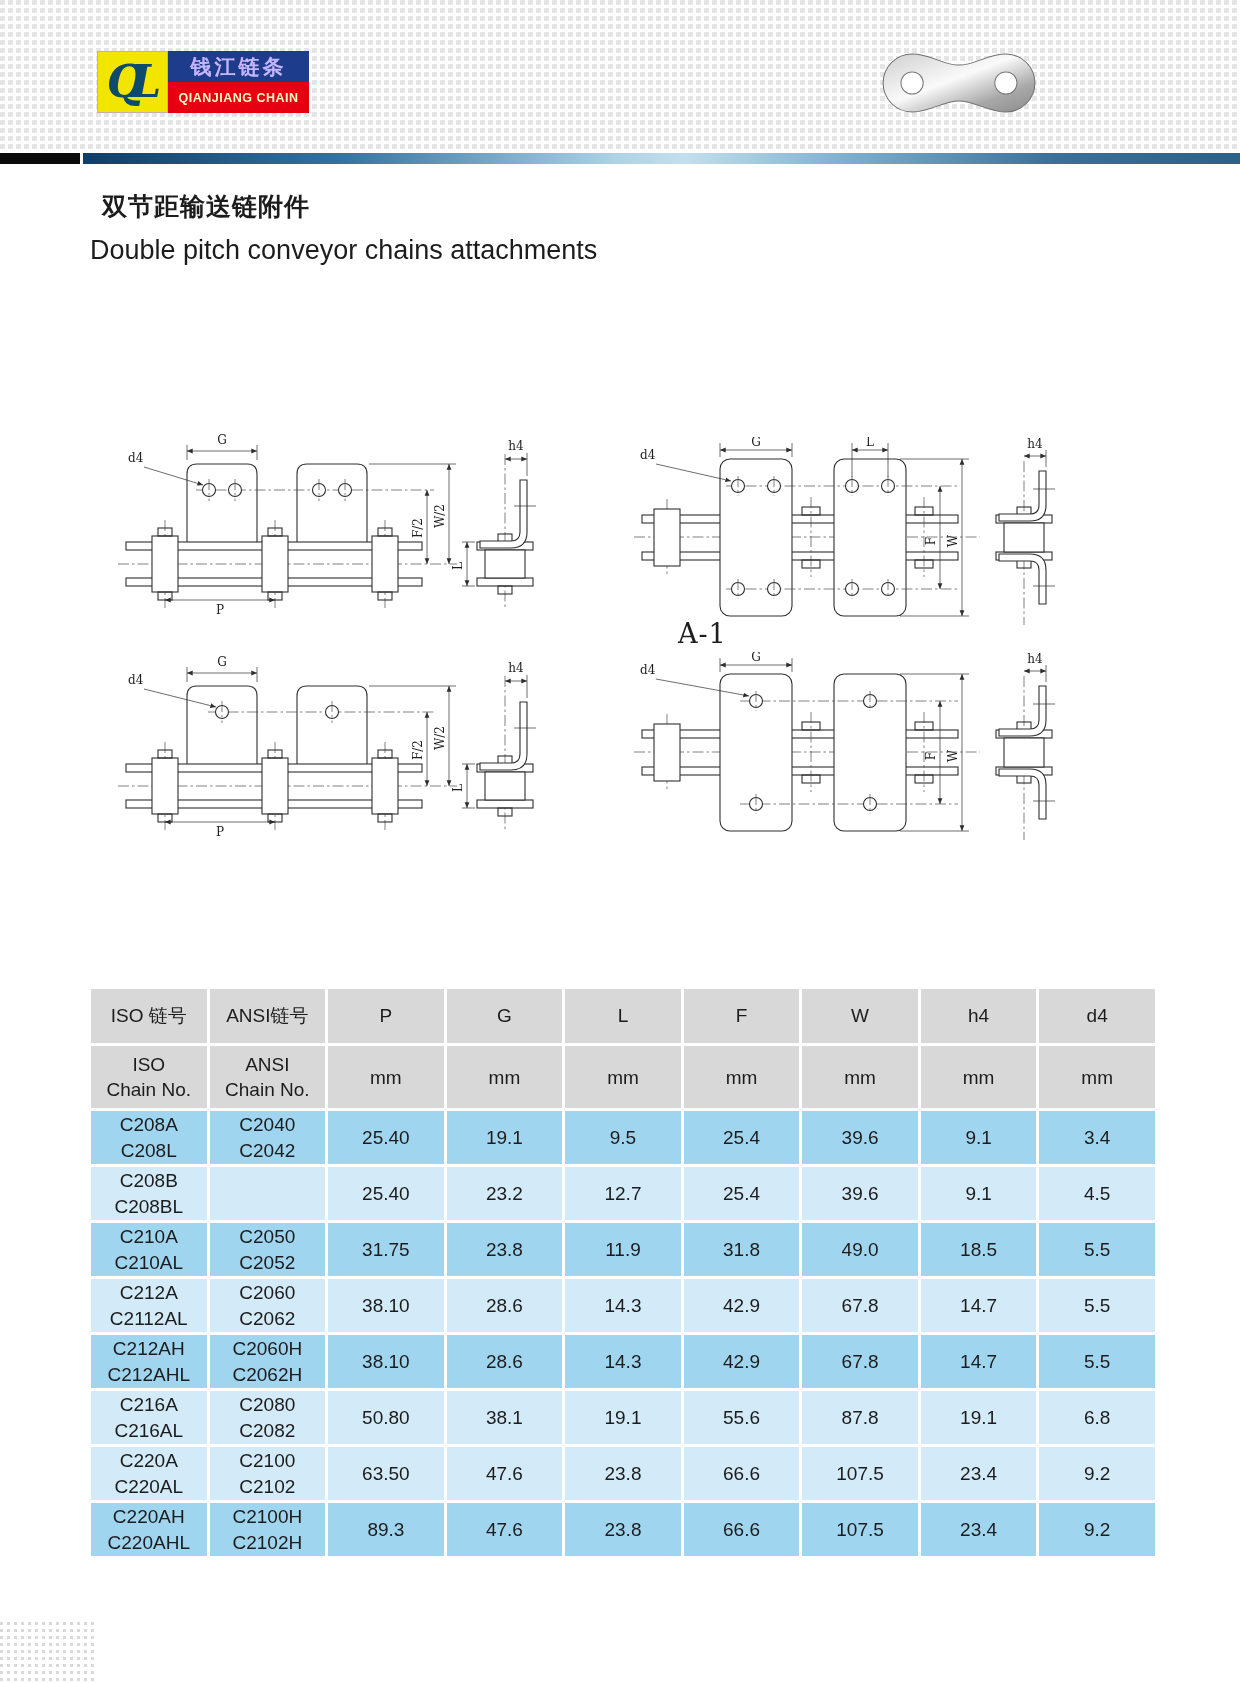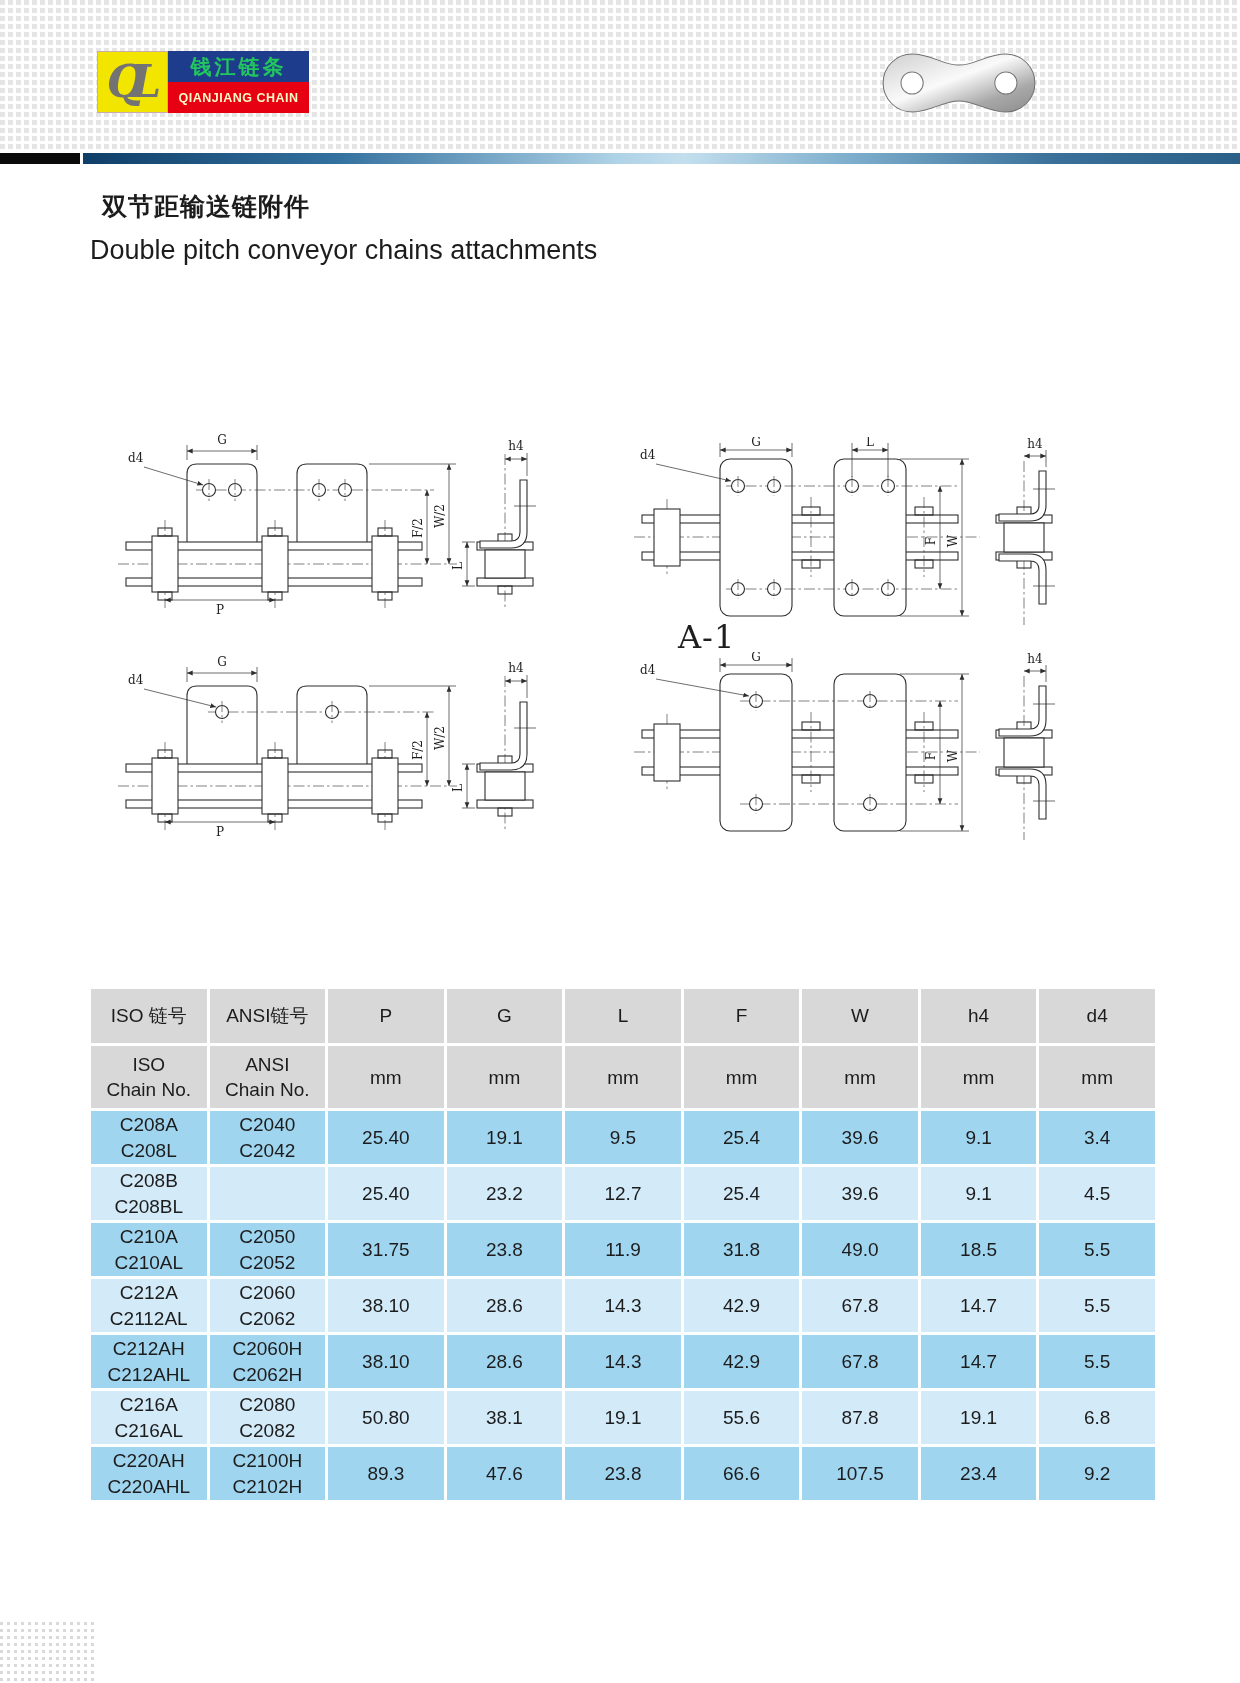--- a/index.html
+++ b/index.html
@@ -8,23 +8,23 @@
   
   .header{position:absolute;left:0;top:0;width:1240px;height:150px;
     background-image:
       repeating-linear-gradient(to right, transparent 0 5px, #ffffff 5px 8px),
       repeating-linear-gradient(to bottom, #e5e5e5 0 5px, #ffffff 5px 8px);}
   
   .logo{position:absolute;left:97px;top:51px;display:flex;}
   .logo-yellow{width:71px;height:62px;background:#f2e500;border:1px solid #caa;box-sizing:border-box;
     display:flex;align-items:center;justify-content:center;}
   .monogram{font-family:"DejaVu Serif",serif;font-style:italic;font-weight:bold;font-size:44px;
-    color:#737373;letter-spacing:-15px;padding-right:12px;line-height:60px;}
+    color:#0c4a6e;letter-spacing:-15px;padding-right:12px;line-height:60px;}
   .logo-text{width:141px;height:62px;display:flex;flex-direction:column;}
-  .logo-cn{height:31px;background:#1e3c8c;color:#22c55e;font-size:21px;font-weight:bold;
+  .logo-cn{height:31px;background:#1e3c8c;color:#c4b5fd;font-size:21px;font-weight:bold;
     display:flex;align-items:center;justify-content:center;letter-spacing:3px;}
   .logo-en{height:31px;background:#e60012;color:#fef9c3;font-size:12.5px;font-weight:bold;
     display:flex;align-items:center;justify-content:center;letter-spacing:0.5px;}
   .chain-plate{position:absolute;left:878px;top:42px;}
   
   .sep-black{position:absolute;left:0;top:153px;width:80px;height:11px;background:#0a0a0a;}
   .sep-blue{position:absolute;left:83px;top:153px;width:1157px;height:11px;
     background:linear-gradient(90deg,#0f3e68 0%,#34719f 22%,#aed2e6 46%,#c3dfee 52%,#7fafcd 66%,#3a7099 84%,#2b6088 100%);}
   
   .title-block{position:absolute;left:90px;top:178px;}
@@ -32,21 +32,21 @@
   .title-en{margin:7px 0 0 0;font-size:27px;font-weight:400;}
   
   .drw{position:absolute;}
   .tl{stroke:#2e2e2e;stroke-width:1.1;fill:none;}
   .fw{fill:#fff;}
   .dl{stroke:#2e2e2e;stroke-width:0.7;fill:none;}
   .cl{stroke:#4a4a4a;stroke-width:0.7;fill:none;stroke-dasharray:11 3 2.5 3;}
   .dt{font-family:"DejaVu Serif",serif;font-size:12px;fill:#1e1e1e;}
   .mid{text-anchor:middle;}
   .fig-label{position:absolute;left:678px;top:618px;font-family:"DejaVu Serif",serif;
-    font-size:32px;color:#1e1e1e;letter-spacing:1px;}
+    font-size:27px;color:#1e1e1e;letter-spacing:1px;}
   
   .spec-table{position:absolute;left:88px;top:986px;width:1070px;border-collapse:separate;
     border-spacing:3px;table-layout:fixed;}
   .spec-table td,.spec-table th{text-align:center;vertical-align:middle;font-weight:400;
     font-size:19px;padding:0;}
   .hgray{background:#d8d8d8;}
   .rdark{background:#a0d5f0;}
   .rlight{background:#d3eaf8;}
   .h1row th{height:54px;}
   .h2row th{height:62px;line-height:25px;}
@@ -477,20 +477,37 @@
           </td>
       <td class="rlight">50.80</td>
       <td class="rlight">38.1</td>
       <td class="rlight">19.1</td>
       <td class="rlight">55.6</td>
       <td class="rlight">87.8</td>
       <td class="rlight">19.1</td>
       <td class="rlight">6.8</td>
     </tr>
     <tr class="drow">
+      <td class="rlight">
+            <div>C220A</div>
+            <div>C220AL</div>
+          </td>
+      <td class="rlight">
+            <div>C2100</div>
+            <div>C2102</div>
+          </td>
+      <td class="rlight">63.50</td>
+      <td class="rlight">47.6</td>
+      <td class="rlight">23.8</td>
+      <td class="rlight">66.6</td>
+      <td class="rlight">107.5</td>
+      <td class="rlight">23.4</td>
+      <td class="rlight">9.2</td>
+    </tr>
+    <tr class="drow">
       <td class="rdark">
             <div>C220AH</div>
             <div>C220AHL</div>
           </td>
       <td class="rdark">
             <div>C2100H</div>
             <div>C2102H</div>
           </td>
       <td class="rdark">89.3</td>
       <td class="rdark">47.6</td>

